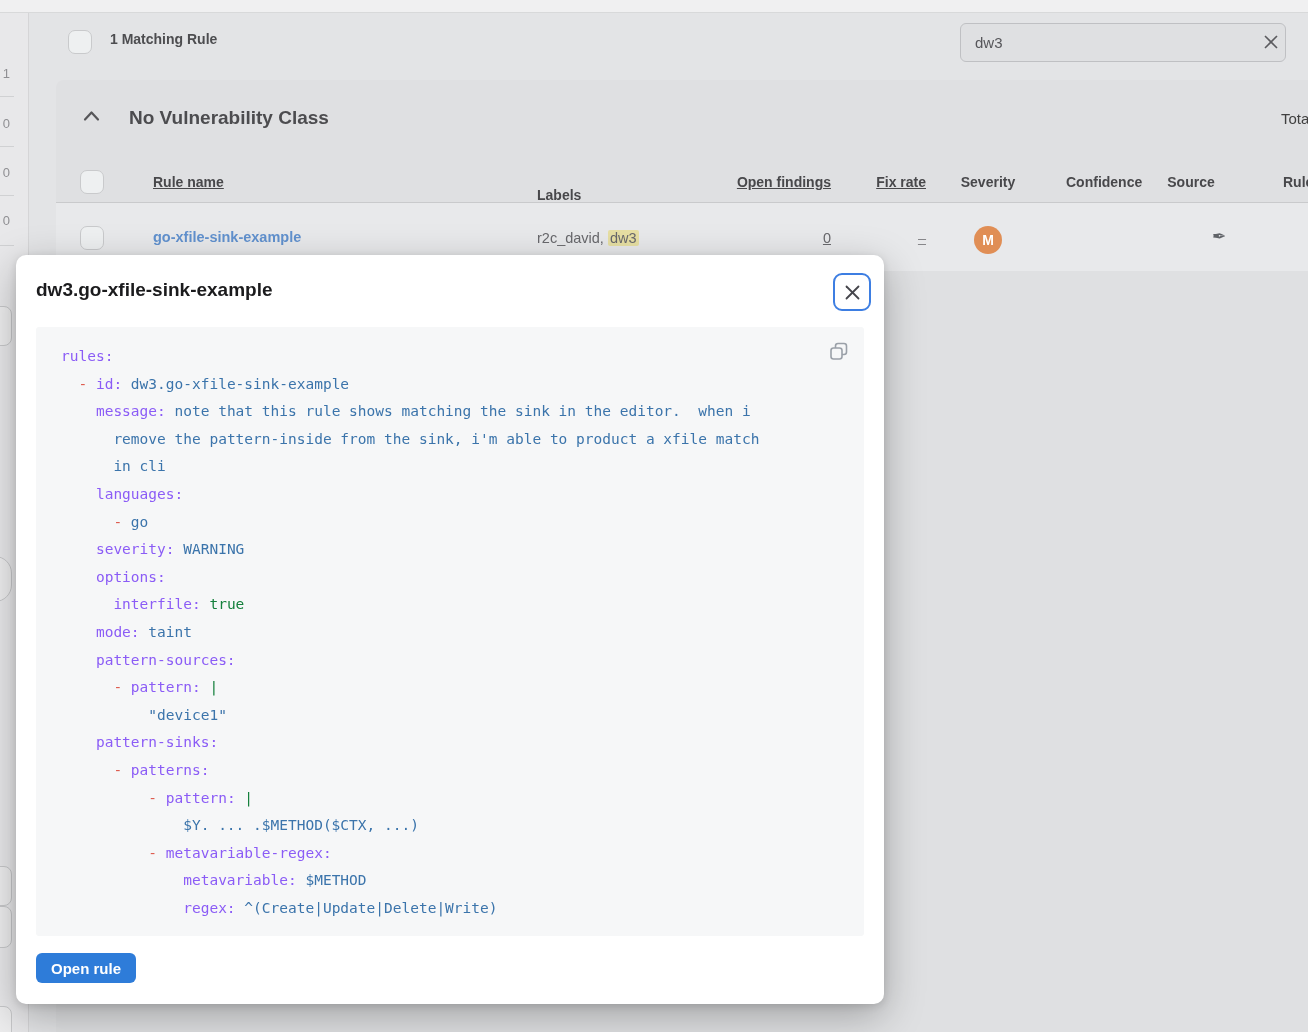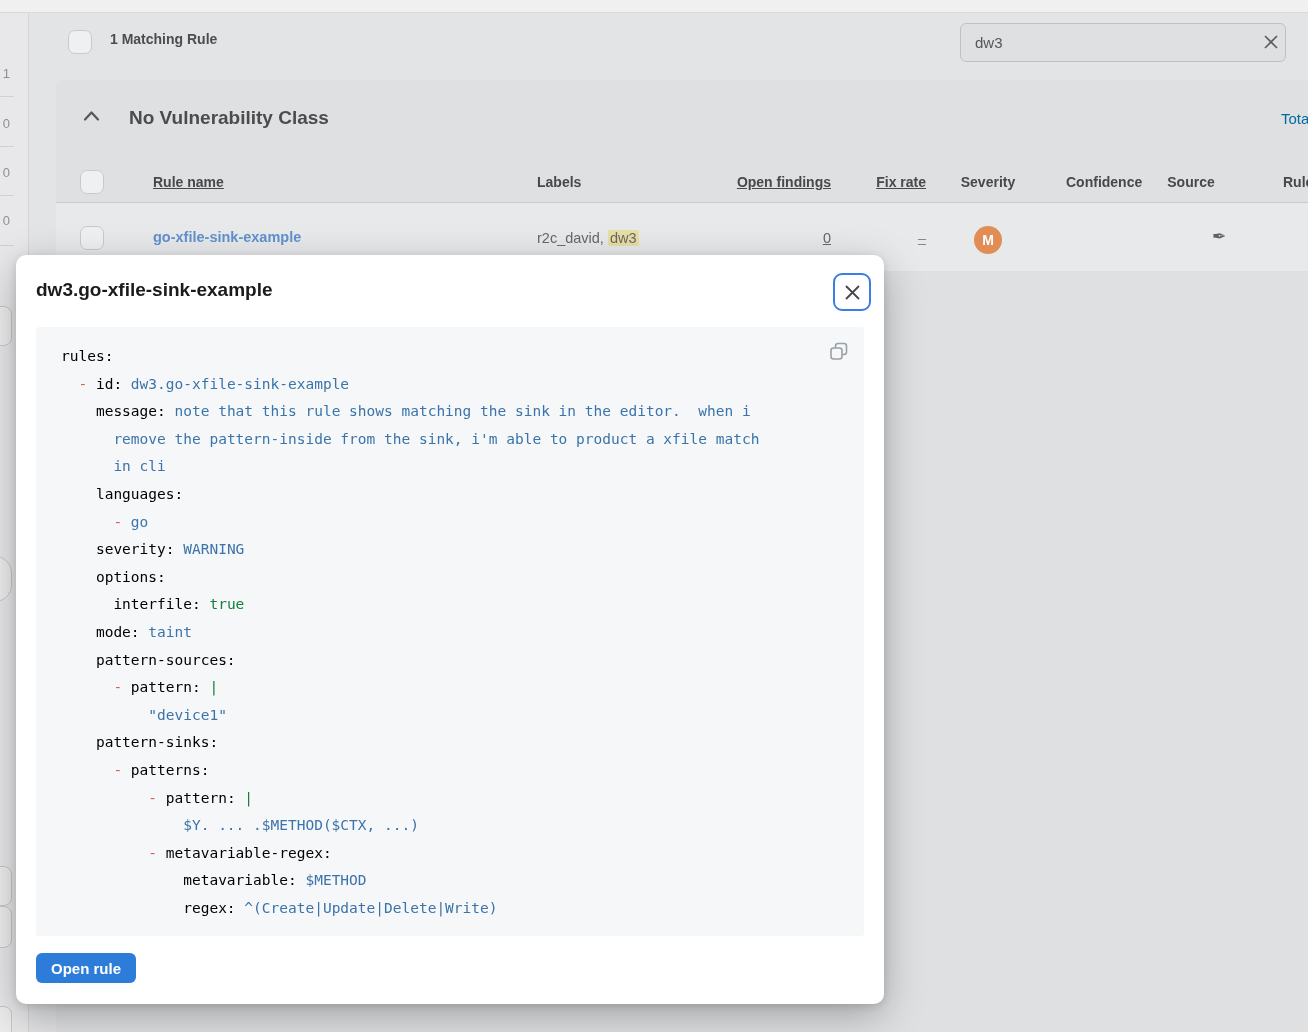--- a/index.html
+++ b/index.html
@@ -16,21 +16,21 @@
   
   .toolbar-checkbox,.tbl-checkbox{position:absolute;width:24px;height:24px;background:#eef0f1;border:1px solid #c9cacc;border-radius:7px;box-sizing:border-box;}
   .matching-title{position:absolute;left:110px;top:31px;font-size:14px;font-weight:bold;color:#4d4d50;}
   .search-box{position:absolute;left:960px;top:23px;width:326px;height:39px;background:#dfe0e2;border:1px solid #bfc0c3;border-radius:6px;box-sizing:border-box;font-size:15px;color:#56565a;padding:0 40px 0 14px;font-family:"Liberation Sans",sans-serif;outline:none;}
   .clear-x{position:absolute;left:1262px;top:33px;width:18px;height:18px;cursor:pointer;}
 
   
   .panel{position:absolute;left:56px;top:80px;width:1252px;height:952px;background:#dfe0e2;border-radius:8px 0 0 0;}
   .chevron{position:absolute;left:83px;top:110px;width:17px;height:12px;cursor:pointer;}
   .section-title{position:absolute;left:129px;top:107px;font-size:19px;font-weight:bold;color:#4c4c4f;}
-  .total-label{position:absolute;left:1281px;top:110px;font-size:15px;color:#0369a1;white-space:nowrap;}
+  .total-label{position:absolute;left:1281px;top:110px;font-size:15px;color:#404040;white-space:nowrap;}
   .tbl-header{position:absolute;left:56px;top:160px;width:1252px;height:43px;border-bottom:1px solid #c9cacc;box-sizing:border-box;}
   .col-h{position:absolute;top:174px;font-size:14px;font-weight:bold;color:#48484b;white-space:nowrap;}
   .right{text-align:right;text-decoration:underline;}
   .center{text-align:center;}
   .tbl-row{position:absolute;left:56px;top:203px;width:1252px;height:68px;background:#e8e9eb;}
   .rule-link{position:absolute;left:153px;top:229px;font-size:14.5px;font-weight:bold;color:#6191ce;text-decoration:none;cursor:pointer;}
   .labels-cell{position:absolute;left:537px;top:230px;font-size:14.5px;color:#68686c;}
   .hl{background:#e7dfa3;border-radius:2px;padding:0 2px;}
   .cell-open{position:absolute;left:700px;top:230px;width:131px;font-size:14.5px;color:#68686c;}
   .cell-fix{position:absolute;left:856px;top:230px;width:70px;font-size:14.5px;color:#87878a;}
@@ -41,21 +41,21 @@
   
   .modal{position:absolute;left:16px;top:255px;width:868px;height:749px;background:#fff;border-radius:10px;
          box-shadow:0 12px 40px rgba(0,0,0,.28),0 2px 8px rgba(0,0,0,.12);}
   .modal-title{position:absolute;left:36px;top:279px;font-size:19px;font-weight:700;color:#1b1b1d;}
   .close-btn{position:absolute;left:833px;top:273px;width:38px;height:38px;background:#fff;border:2px solid #3d7ee2;border-radius:9px;
              box-sizing:border-box;display:flex;align-items:center;justify-content:center;cursor:pointer;padding:0;}
   .code-block{position:absolute;left:36px;top:327px;width:828px;height:609px;background:#f6f7f8;border-radius:3px;box-sizing:border-box;
               padding:16px 14px 12px 25px;overflow:hidden;}
   .copy-btn{position:absolute;left:828px;top:341px;width:22px;height:22px;background:transparent;border:none;padding:0;cursor:pointer;}
   .code{font-family:"DejaVu Sans Mono","Liberation Mono",monospace;font-size:14.5px;line-height:27.6px;white-space:pre;color:#55555c;}
-  .ck{color:#000000;} .cd{color:#de5d50;} .cv{color:#3b74ab;} .cw{color:#15803d;} .cp{color:#55555c;}
+  .ck{color:#8b5cf6;} .cd{color:#de5d50;} .cv{color:#3b74ab;} .cw{color:#15803d;} .cp{color:#55555c;}
   .edit-btn{position:absolute;left:36px;top:953px;height:30px;background:#2e7cd9;color:#fff;border:none;border-radius:6px;
             font-family:"Liberation Sans",sans-serif;font-size:15px;font-weight:bold;padding:0 15px;cursor:pointer;}
 </style>
 </head>
 <body>
 
 <div class="screen">
 
   <div class="top-strip"></div>
   <div class="left-rail"></div>
@@ -84,21 +84,21 @@
   <div class="panel"></div>
   <svg class="chevron" viewBox="0 0 17 12">
     <polyline points="2,9.5 8.5,2.5 15,9.5" fill="none" stroke="#565659" stroke-width="2.2" stroke-linecap="round" stroke-linejoin="round"></polyline>
   </svg>
   <div class="section-title">No Vulnerability Class</div>
   <div class="total-label">Tota</div>
 
   <div class="tbl-header"></div>
   <div class="tbl-checkbox" style="left:80px;top:170px;"></div>
   <div class="col-h" style="left:153px;text-decoration:underline;">Rule name</div>
-  <div class="col-h" style="left:537px;">Labels</div>
+  <div class="col-h" style="left:537px;margin-top:13px;">Labels</div>
   <div class="col-h right" style="left:700px;width:131px;">Open findings</div>
   <div class="col-h right" style="left:856px;width:70px;">Fix rate</div>
   <div class="col-h center" style="left:947px;width:82px;">Severity</div>
   <div class="col-h" style="left:1066px;">Confidence</div>
   <div class="col-h center" style="left:1161px;width:60px;">Source</div>
   <div class="col-h" style="left:1283px;">Rule</div>
 
   <div class="tbl-row"></div>
   <div class="tbl-checkbox" style="left:80px;top:226px;"></div>
   <a class="rule-link">go-xfile-sink-example</a>

